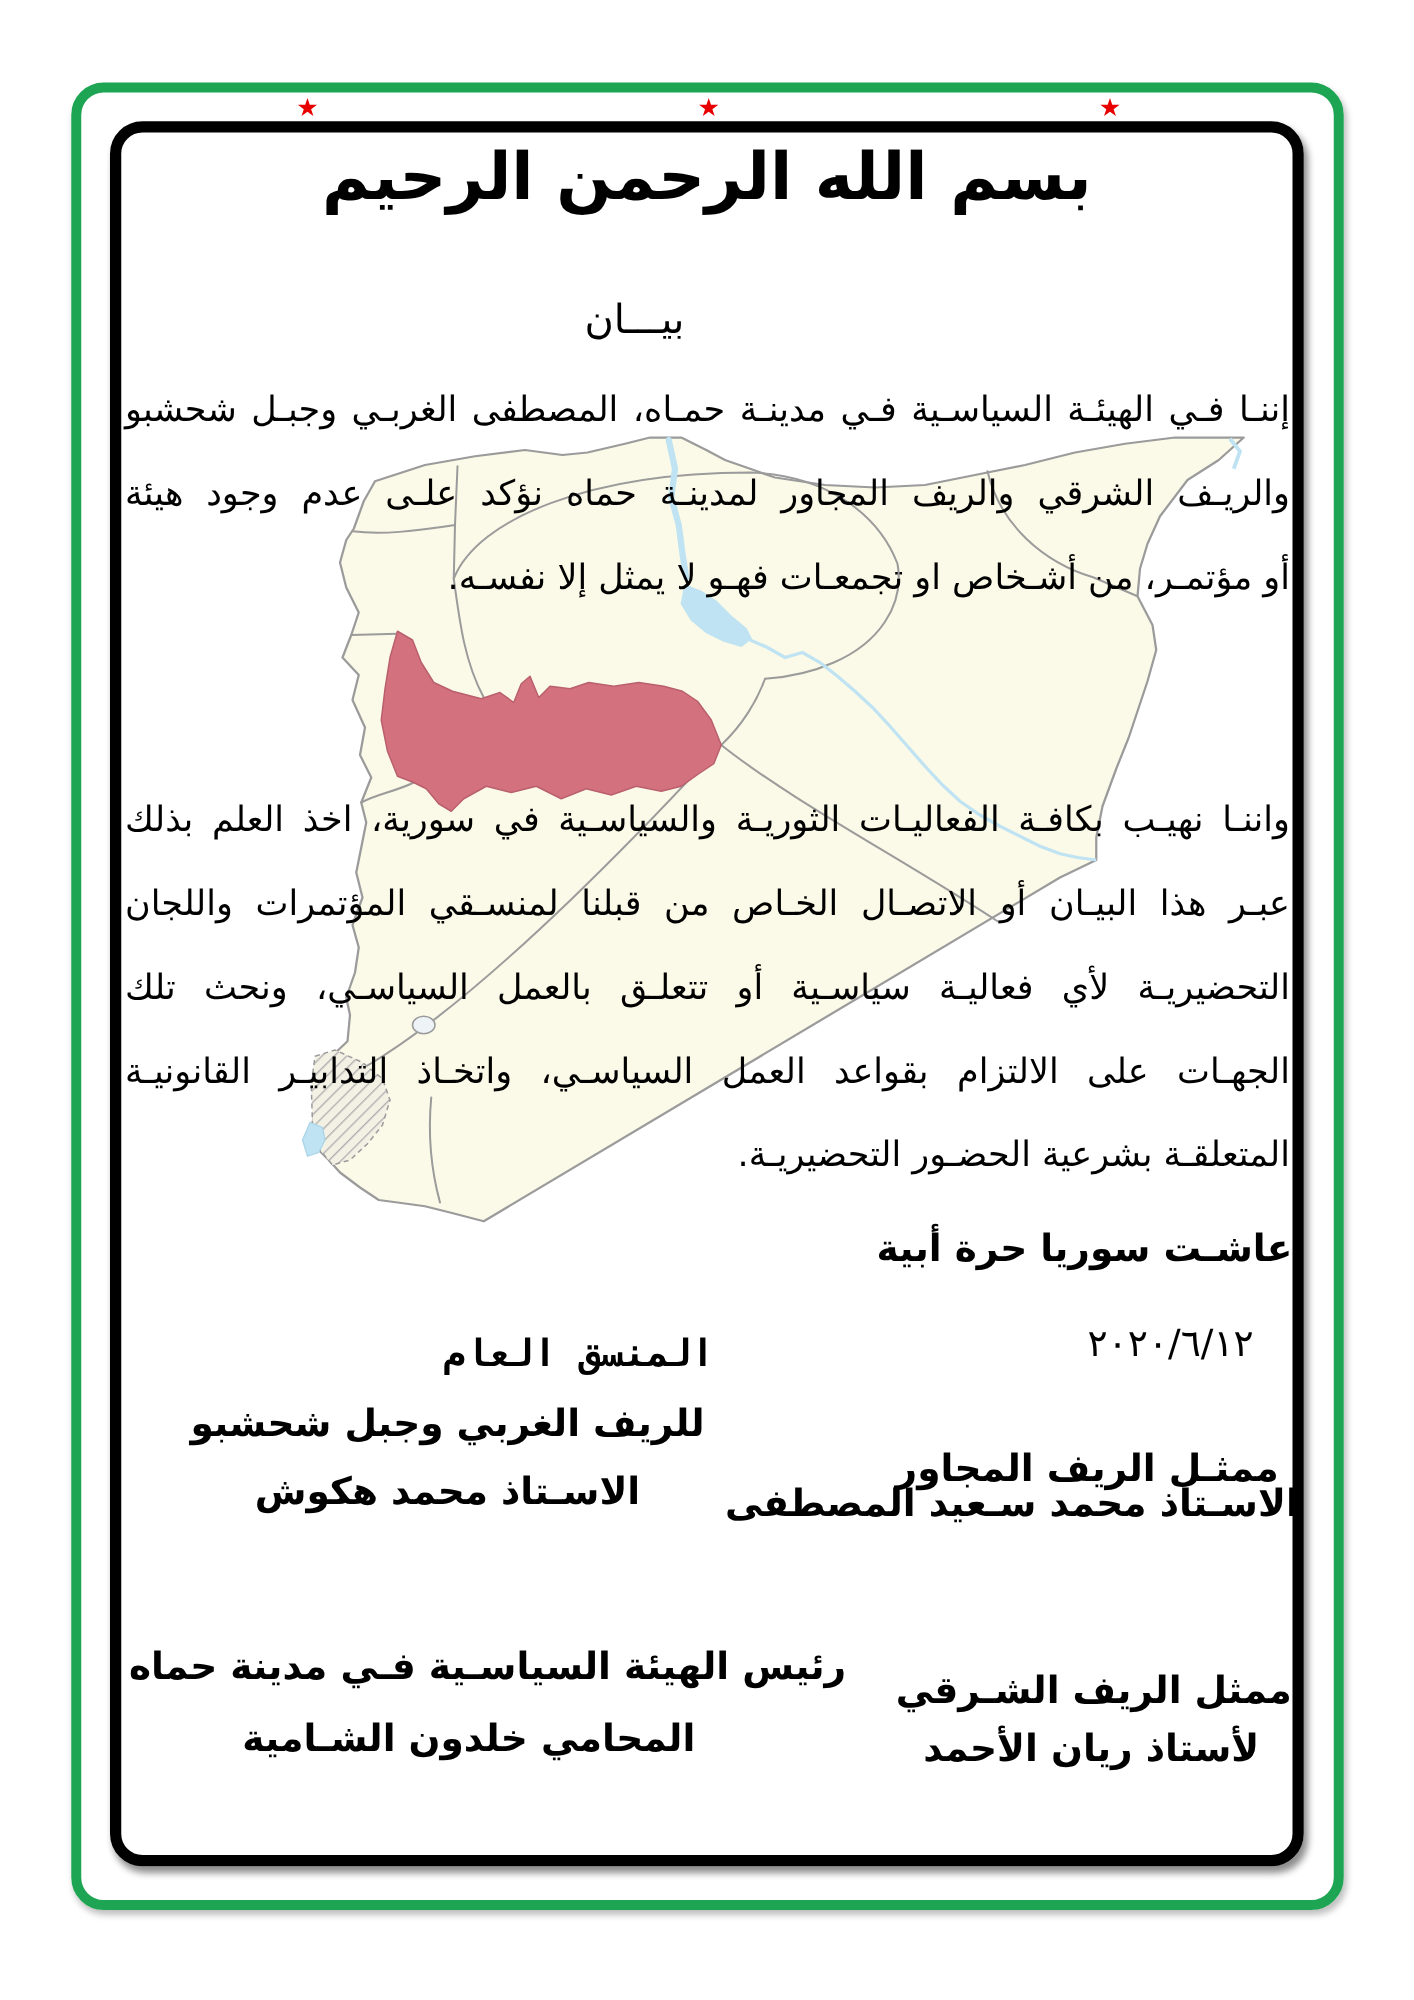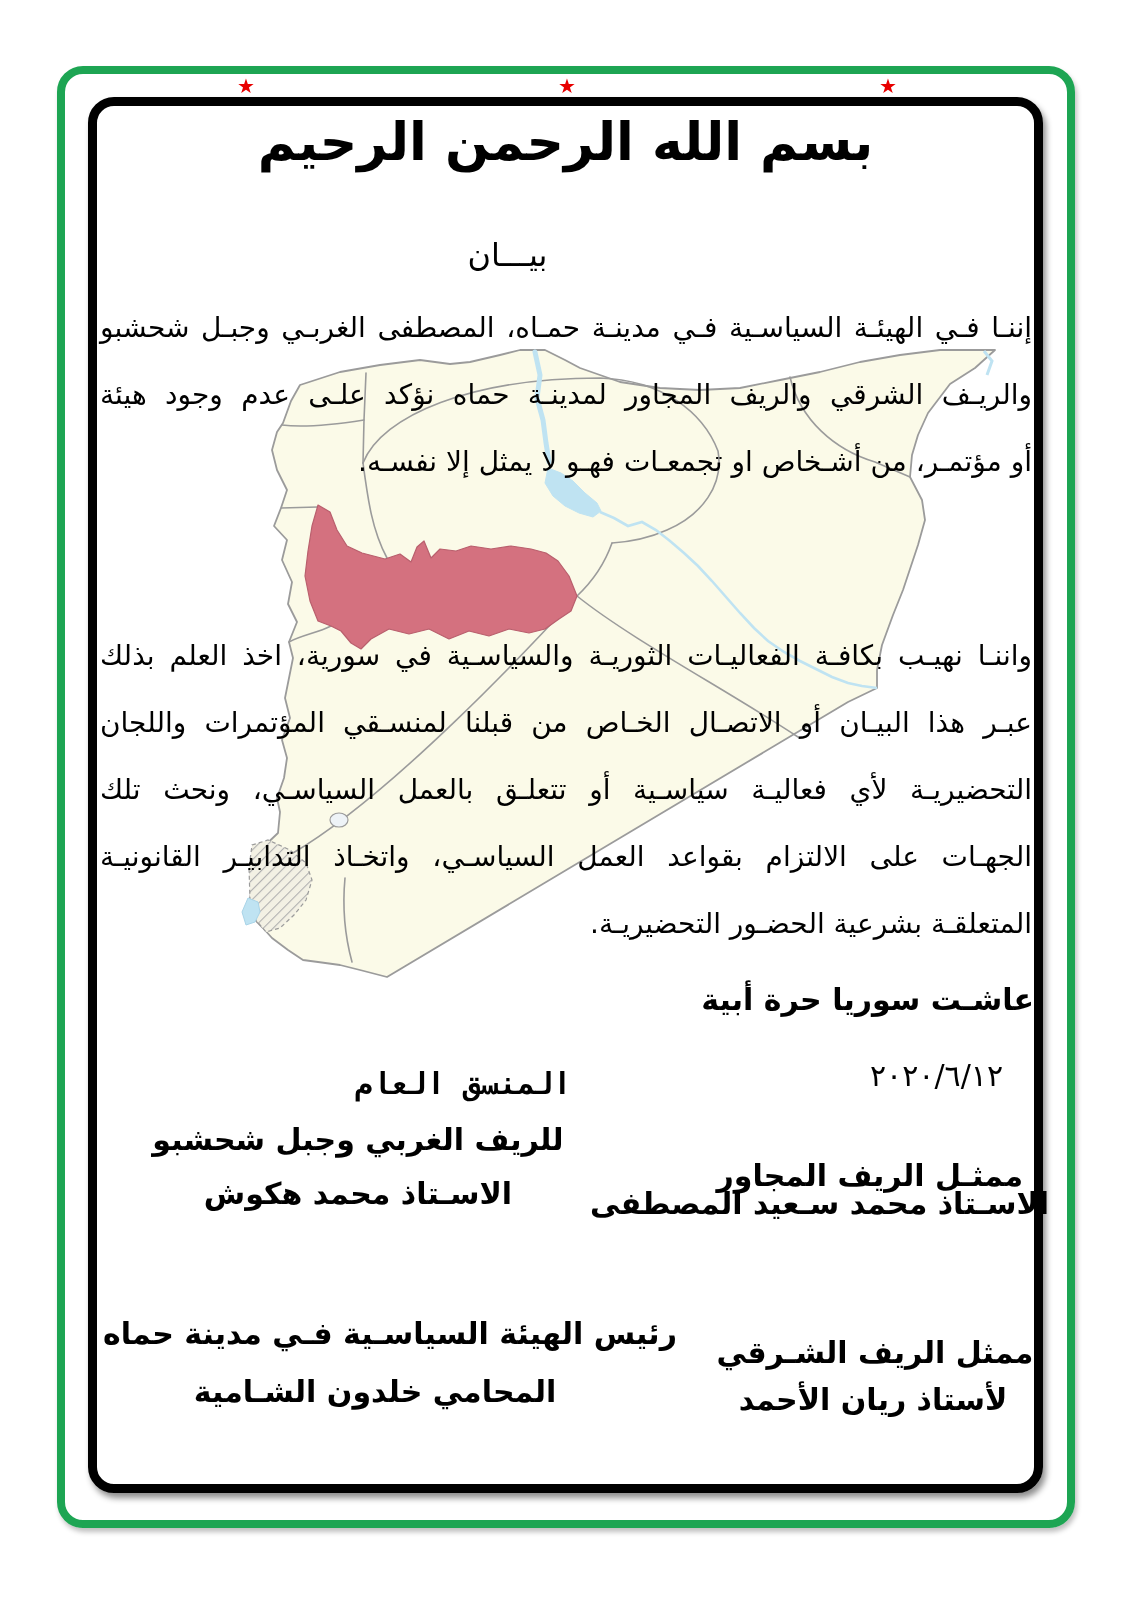--- a/index.html
+++ b/index.html
@@ -108,21 +108,21 @@
   <div class="jline">التحضيريـة لأي فعاليـة سياسـية أو تتعلـق بالعمل السياسـي، ونحث تلك</div>
   <div class="jline">الجهـات على الالتزام بقواعد العمل السياسـي، واتخـاذ التدابيـر القانونيـة</div>
   <div class="jline-last">المتعلقـة بشرعية الحضـور التحضيريـة.</div>
 </div>
 
 <div class="txt slogan">عاشـت سوريا حرة أبية</div>
 
 <div class="txt sig date-line" style="top:1058px;right:128px;">٢٠٢٠/٦/١٢</div>
 
 <div class="txt sig right-at" style="top:1130px;right:108px;margin-top:28px;">ممثـل الريف المجاور</div>
-<div class="txt sig right-at" style="top:1186px;right:82px;margin-left:13px;">الاسـتاذ محمد سـعيد المصطفى</div>
+<div class="txt sig right-at" style="top:1186px;right:92px;margin-left:13px;">الاسـتاذ محمد سـعيد المصطفى</div>
 
 <div class="txt sig center-at" style="top:1066px;left:463px;font-family:Liberation Mono, monospace;">المنسق العام</div>
 <div class="txt sig center-at" style="top:1122px;left:358px;">للريف الغربي وجبل شحشبو</div>
 <div class="txt sig center-at" style="top:1176px;left:358px;">الاسـتاذ محمد هكوش</div>
 
 <div class="txt sig center-at" style="top:1316px;left:390px;">رئيس الهيئة السياسـية فـي مدينة حماه</div>
 <div class="txt sig center-at" style="top:1374px;left:375px;">المحامي خلدون الشـامية</div>
 
 <div class="txt sig center-at" style="top:1335px;left:875px;">ممثل الريف الشـرقي</div>
 <div class="txt sig center-at" style="top:1382px;left:873px;">لأستاذ ريان الأحمد</div>

